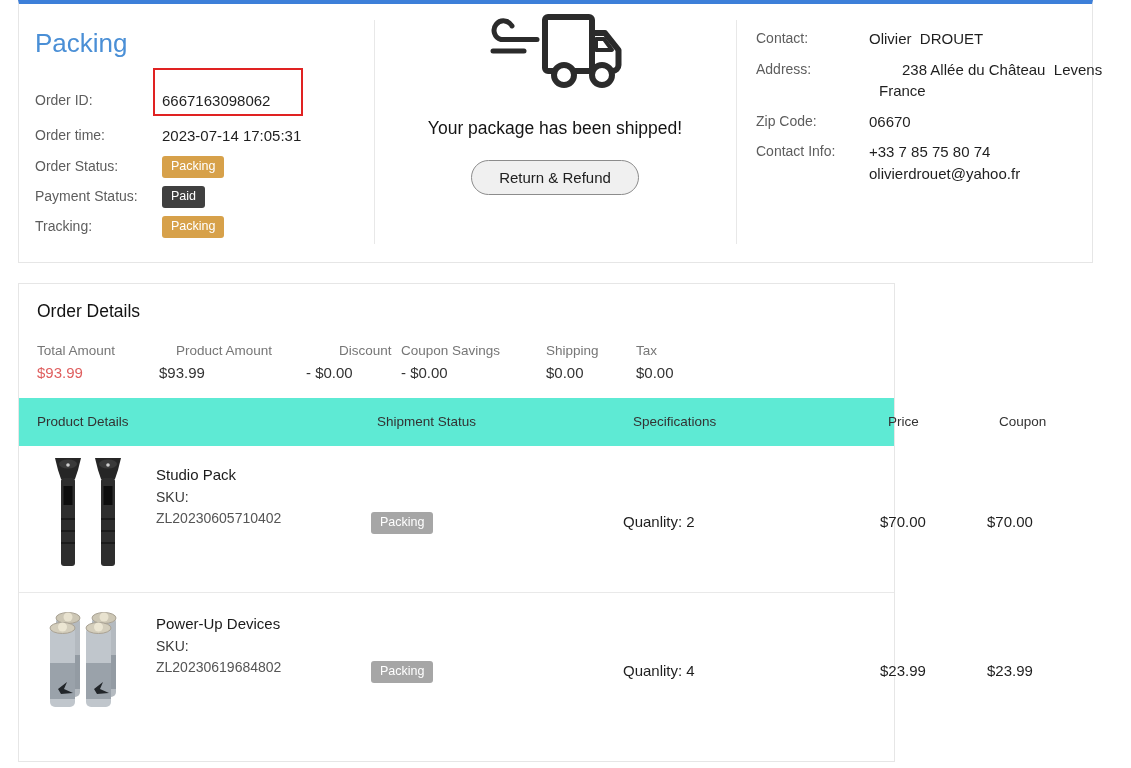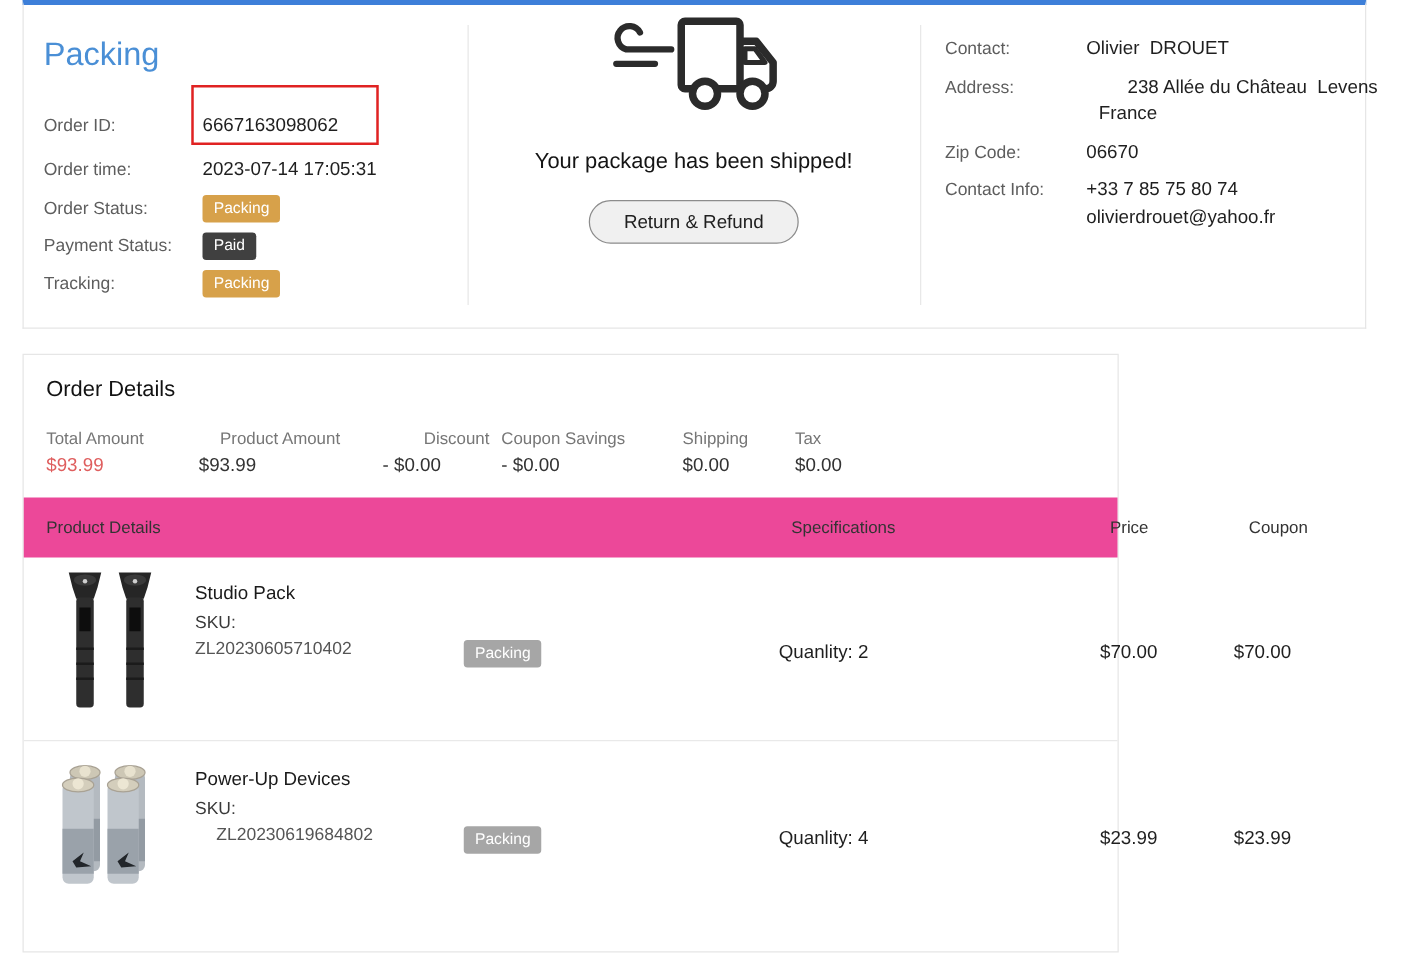--- a/index.html
+++ b/index.html
@@ -16,21 +16,21 @@
   .vdiv{position:absolute;top:16px;height:224px;width:1px;background:#e8e8e8;}
   .red-box{position:absolute;left:134px;top:64px;width:150px;height:48px;border:2px solid #e02222;box-sizing:border-box;}
   .col2{position:absolute;left:355px;top:0;width:362px;height:258px;text-align:center;}
   .ship-msg{position:absolute;left:0;top:114px;width:100%;font-size:17.5px;color:#141414;}
   .btn-wrap{position:absolute;left:0;top:156px;width:100%;}
   .pill-btn{display:inline-block;font-family:inherit;font-size:15px;color:#202020;background:#f0f0f0;border:1px solid #8c8c8c;border-radius:19px;padding:8px 27px;cursor:pointer;}
   .truck-wrap{position:absolute;left:0;top:8px;width:100%;}
   .sec-title{font-size:17.5px;color:#121212;font-weight:400;}
   .sum-label{font-size:13.5px;color:#767676;}
   .sum-value{font-size:15px;color:#333;}
-  .thead{position:absolute;left:0;top:114px;width:100%;height:48px;background:#ec4899;}
+  .thead{position:absolute;left:0;top:114px;width:100%;height:48px;background:#5eead4;}
   .th{position:absolute;top:0;line-height:48px;font-size:13.5px;color:#333;white-space:pre;}
   .row-divider{position:absolute;left:0;top:308px;width:100%;height:1px;background:#e9e9e9;}
   .p-name{font-size:15px;color:#1a1a1a;}
   .p-sku{font-size:14px;color:#3a3a3a;}
   .p-skuval{font-size:14px;color:#555;}
   .p-spec{font-size:15px;color:#1f1f1f;}
   .p-price{font-size:15px;color:#1f1f1f;}
   .img-box{position:absolute;}
 </style>
 </head>
@@ -103,20 +103,21 @@
     <div class="abs sum-value" style="left:287px;top:80px;">- $0.00</div>
     <div class="abs sum-label" style="left:382px;top:59px;">Coupon Savings</div>
     <div class="abs sum-value" style="left:382px;top:80px;">- $0.00</div>
     <div class="abs sum-label" style="left:527px;top:59px;">Shipping</div>
     <div class="abs sum-value" style="left:527px;top:80px;">$0.00</div>
     <div class="abs sum-label" style="left:617px;top:59px;">Tax</div>
     <div class="abs sum-value" style="left:617px;top:80px;">$0.00</div>
 
     <div class="thead">
       <div class="th" style="left:18px;">Product Details</div>
+      <div class="th" style="left:358px;">Shipment Status</div>
       <div class="th" style="left:614px;">Specifications</div>
       <div class="th" style="left:869px;">Price</div>
       <div class="th" style="left:980px;">Coupon</div>
     </div>
 
     <div>
       <div class="img-box" style="left:30px;top:172px;">
         <svg width="78" height="113" viewBox="0 0 78 113" xmlns="http://www.w3.org/2000/svg">
           <g>
             <path d="M6 2 h26 l-3 12 l-3 9 h-14 l-3 -9 z" fill="#262626"></path>
@@ -171,20 +172,20 @@
             <rect x="40" y="16" width="25" height="80" rx="5" fill="#c0c6cc"></rect>
             <rect x="40" y="52" width="25" height="36" fill="#9aa2aa"></rect>
             <ellipse cx="52.5" cy="17" rx="12.5" ry="5.5" fill="#d4cebc" stroke="#a9a294" stroke-width="1"></ellipse>
             <circle cx="52.5" cy="16" r="4.5" fill="#ece6d3"></circle>
             <path d="M48 78 l9 -7 l-3 7 l9 4 l-12 1 z" fill="#22262a"></path>
           </g>
         </svg>
       </div>
       <div class="abs p-name" style="left:137px;top:331px;">Power-Up Devices</div>
       <div class="abs p-sku" style="left:137px;top:354px;">SKU:</div>
-      <div class="abs p-skuval" style="left:137px;top:375px;margin-left:17px;">ZL20230619684802</div>
+      <div class="abs p-skuval" style="left:137px;top:375px;">ZL20230619684802</div>
       <span class="abs badge" style="left: 352px; top: 377px; background-color: rgb(166, 166, 166);">Packing</span>
       <div class="abs p-spec" style="left:604px;top:378px;">Quanlity: 4</div>
       <div class="abs p-price" style="left:861px;top:378px;">$23.99</div>
       <div class="abs p-price" style="left:968px;top:378px;">$23.99</div>
     </div>
   </section>
 </div>
 
 </body></html>

